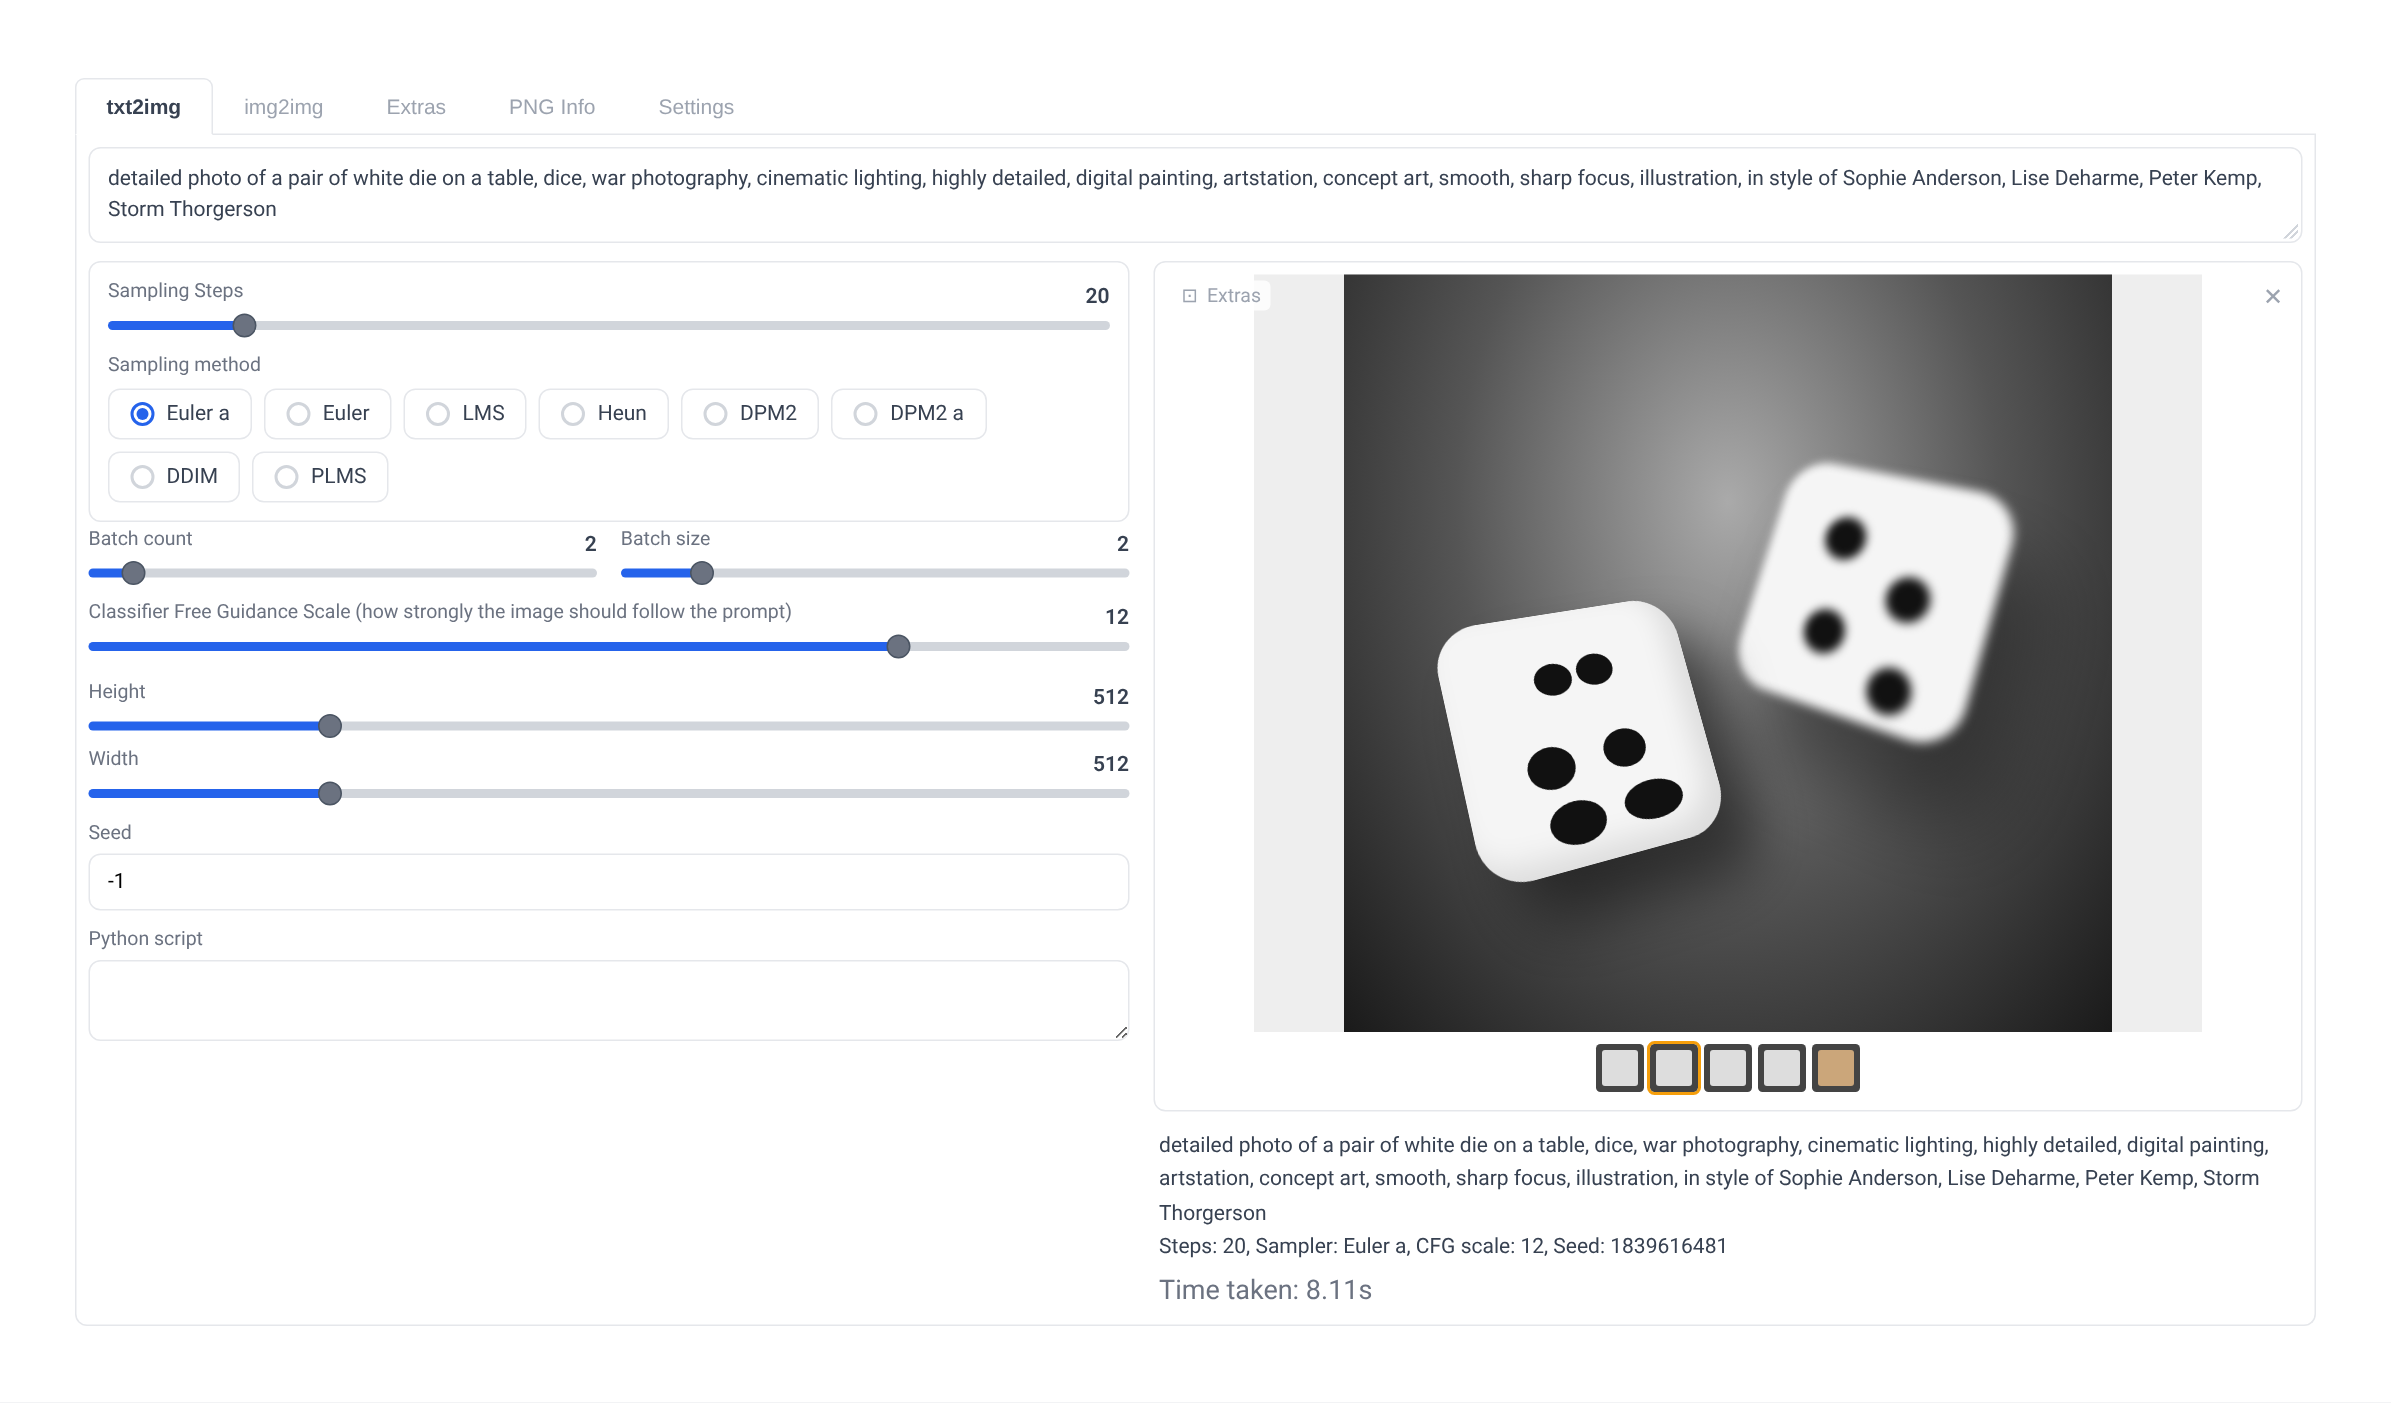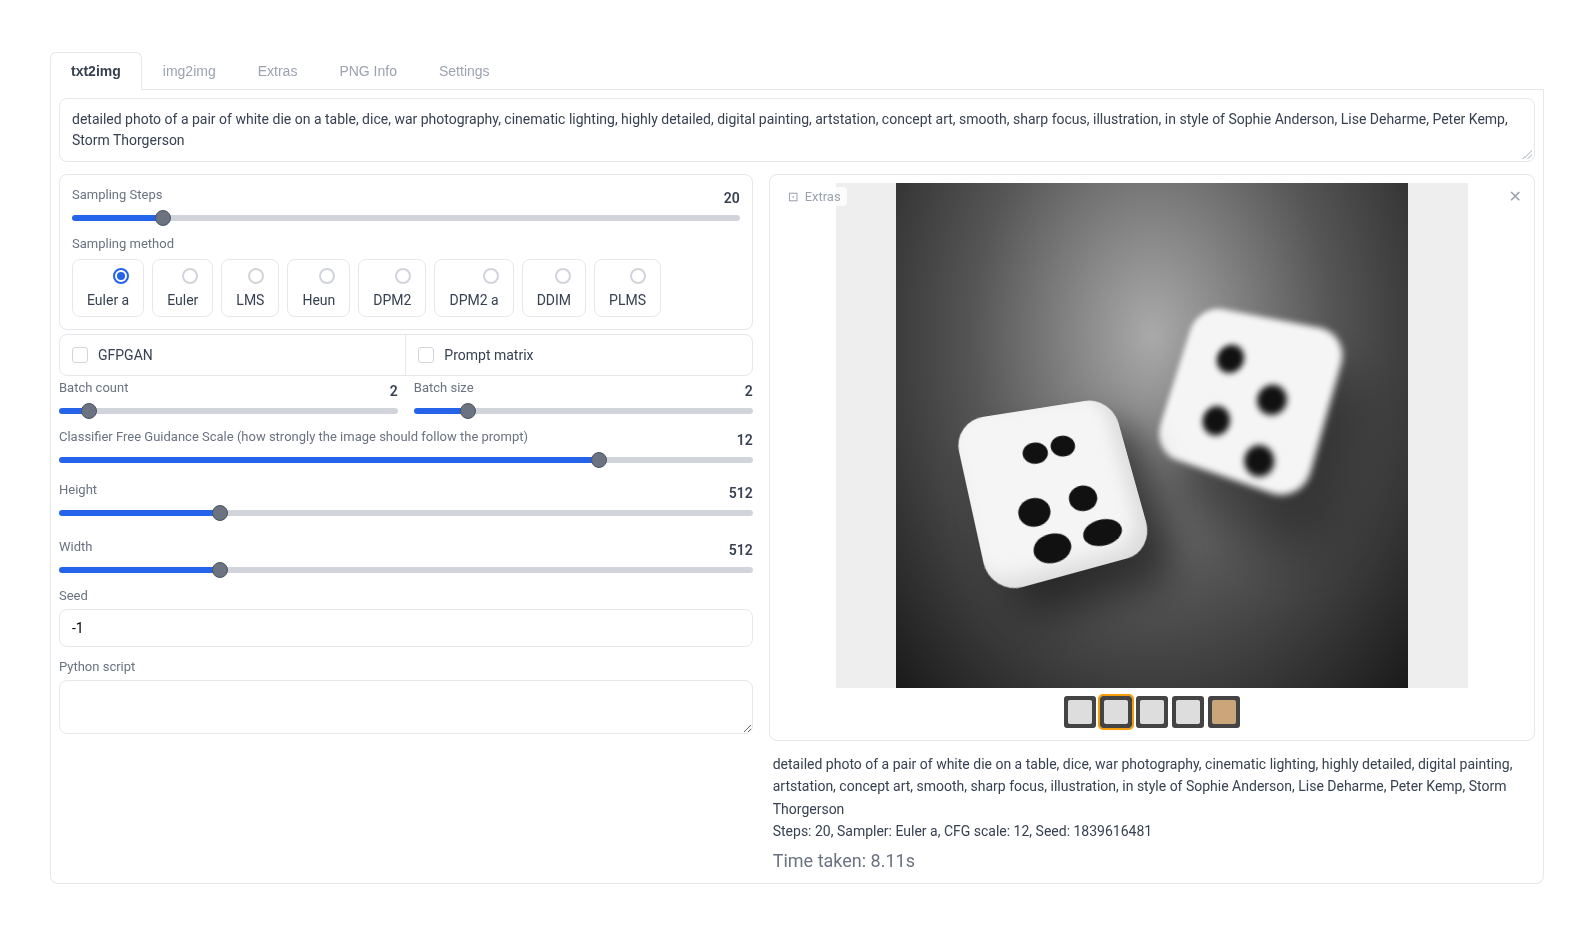--- a/index.html
+++ b/index.html
@@ -153,21 +153,20 @@
 }
 .radio-option {
   border: 1px solid #e5e7eb;
   border-radius: 8px;
   padding: 8px 14px;
   display: flex;
   align-items: flex-end;
   gap: 8px;
   cursor: pointer;
   font-size: 14px;
-  flex-direction: column;
 }
 .radio-circle {
   width: 16px;
   height: 16px;
   border-radius: 50%;
   border: 2px solid #d1d5db;
   display: flex;
   align-items: center;
   justify-content: center;
 }
@@ -403,32 +402,20 @@
               <span class="radio-circle"></span>
               <span>DDIM</span>
             </label>
           <label class="radio-option">
               <span class="radio-circle"></span>
               <span>PLMS</span>
             </label>
         </div>
       </div>
 
-      <div class="setting-group" style="padding:0">
-        <div class="checkbox-row">
-          <label class="checkbox-item">
-            <span class="checkbox"></span>
-            <span>GFPGAN</span>
-          </label>
-          <label class="checkbox-item">
-            <span class="checkbox"></span>
-            <span>Prompt matrix</span>
-          </label>
-        </div>
-      </div>
 
       <div class="two-col">
         <div class="col">
           <div class="slider-header">
             <div class="setting-label">Batch count</div>
             <div class="slider-value">2</div>
           </div>
           <input type="range" class="slider" min="1" max="16" value="2" style="background: linear-gradient(to right, rgb(37, 99, 235) 0%, rgb(37, 99, 235) 7%, rgb(209, 213, 219) 7%, rgb(209, 213, 219) 100%);">
         </div>
         <div class="col">
@@ -449,21 +436,21 @@
       </div>
 
       <div style="margin-top:12px">
         <div class="slider-header">
           <div class="setting-label">Height</div>
           <div class="slider-value">512</div>
         </div>
         <input type="range" class="slider" min="64" max="2048" value="512" style="background: linear-gradient(to right, rgb(37, 99, 235) 0%, rgb(37, 99, 235) 23%, rgb(209, 213, 219) 23%, rgb(209, 213, 219) 100%);">
       </div>
 
-      <div style="margin-top:16px">
+      <div style="margin-top:4px">
         <div class="slider-header">
           <div class="setting-label">Width</div>
           <div class="slider-value">512</div>
         </div>
         <input type="range" class="slider" min="64" max="2048" value="512" style="background: linear-gradient(to right, rgb(37, 99, 235) 0%, rgb(37, 99, 235) 23%, rgb(209, 213, 219) 23%, rgb(209, 213, 219) 100%);">
       </div>
 
       <div style="margin-top:8px">
         <div class="setting-label">Seed</div>
         <input type="number" class="number-input" value="-1" style="">

